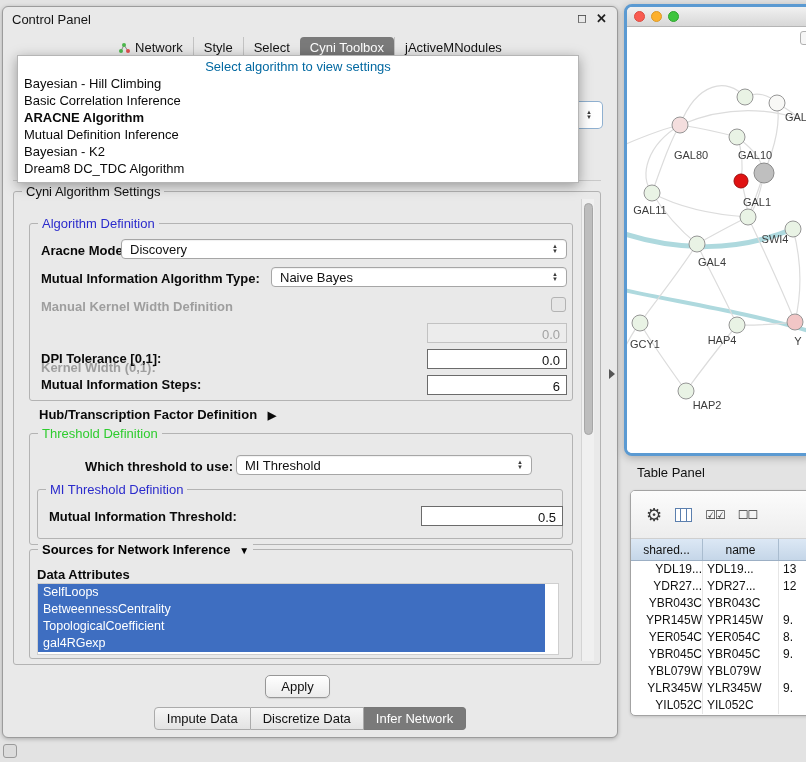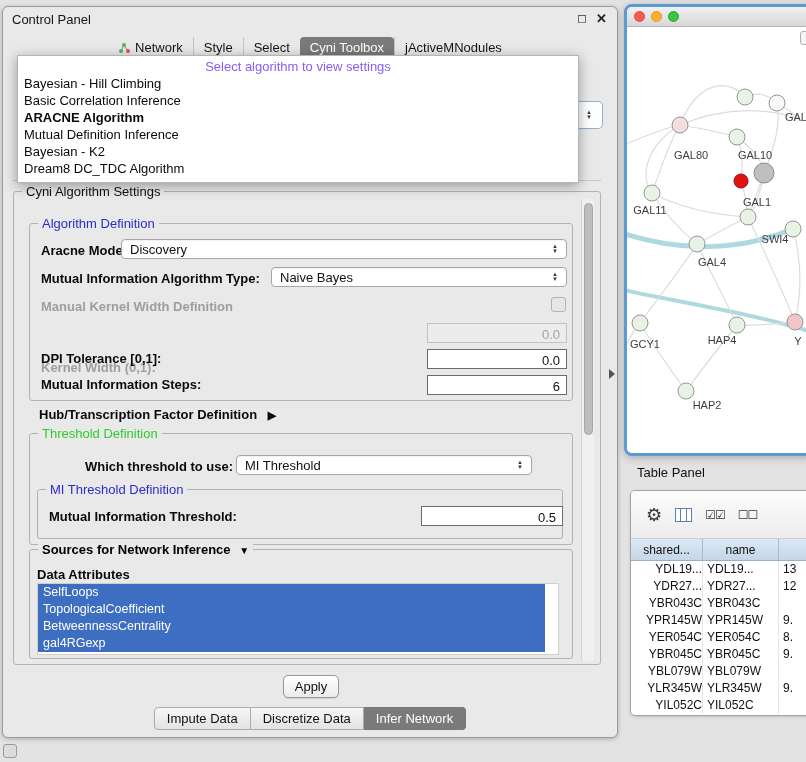--- a/index.html
+++ b/index.html
@@ -45,34 +45,34 @@
 
   .attr-list { position:absolute; left:34px; top:576px; width:522px; height:72px; background:#fff;
                border:1px solid #cfcfcf; overflow:hidden; }
   .attr-item { height:17px; line-height:17px; width:calc(100% - 13px); background:#3e6ec1; color:#fff;
                font-size:12.5px; padding-left:5px; white-space:nowrap; overflow:hidden; }
 
   .sb { position:absolute; left:578px; top:192px; width:13px; height:462px; background:#f0f0f0; border-left:1px solid #d4d4d4; }
   .sb-thumb { position:absolute; left:2px; top:4px; width:9px; height:232px; background:#bdbdbd;
               border:1px solid #a6a6a6; border-radius:5px; }
 
-  .apply-btn { position:absolute; left:280px; top:668px; width:56px; height:23px; border:1px solid #979797;
+  .apply-btn { position:absolute; left:262px; top:668px; width:65px; height:23px; border:1px solid #979797;
                border-radius:5px; background:linear-gradient(#ffffff,#ebebeb); font-size:13px; text-align:center;
                line-height:21px; box-shadow:0 1px 1px rgba(0,0,0,.1); }
 
   .bottom-tabs { position:absolute; left:0; right:0; top:700px; display:flex; justify-content:center; }
   .bt { padding:3px 12px; font-size:13px; border:1px solid #ababab; border-left:none;
         background:linear-gradient(#f6f6f6,#e3e3e3); height:23px; }
   .bt:first-child { border-left:1px solid #ababab; border-radius:4px 0 0 4px; }
   .bt:last-child  { border-radius:0 4px 4px 0; }
   .bt.active { background:#7a7a7a; color:#fff; border-color:#787878; }
 
   .popup { position:absolute; left:14px; top:48px; width:562px; z-index:40; background:#fff;
            border:1px solid #b5b5b5; box-shadow:0 3px 12px rgba(0,0,0,.35); padding:2px 0 5px 0; }
-  .popup .ph  { text-align:center; color:#8b5cf6; font-size:13px; height:17px; line-height:17px; }
+  .popup .ph  { text-align:center; color:#0369a1; font-size:13px; height:17px; line-height:17px; }
   .popup .opt { font-size:13px; height:17px; line-height:17px; padding-left:6px; color:#0a0a0a; }
   .popup .opt.sel { font-weight:bold; }
 
   .combo-frag { position:absolute; left:576px; top:94px; width:24px; height:28px; background:#fff;
                 border:1px solid #8fb0d0; border-left:none; border-radius:0 5px 5px 0; z-index:5;
                 display:flex; align-items:center; justify-content:center; }
   .frag-line { position:absolute; left:10px; top:173px; width:588px; height:1px; background:#c9c9c9; }
 
   
   .net-win { position:absolute; left:624px; top:4px; width:190px; height:452px; border:3px solid #5b9ad2;
@@ -227,22 +227,22 @@
 
     <div class="group" style="left:26px; top:542px; width:544px; height:110px;">
       <span class="group-title t-bold">
         <span>Sources for Network Inference</span>
         <span style="font-size:10px; margin-left:5px;">▼</span>
       </span>
     </div>
     <span class="lbl" style="left:34px; top:560px;">Data Attributes</span>
     <div class="attr-list">
       <div class="attr-item">SelfLoops</div>
+      <div class="attr-item">BetweennessCentrality</div>
       <div class="attr-item">TopologicalCoefficient</div>
-      <div class="attr-item">BetweennessCentrality</div>
       <div class="attr-item">gal4RGexp</div>
     </div>
 
     <div class="sb">
       <div class="sb-thumb"></div>
     </div>
 
     <div class="apply-btn">Apply</div>
 
     <div class="bottom-tabs">

